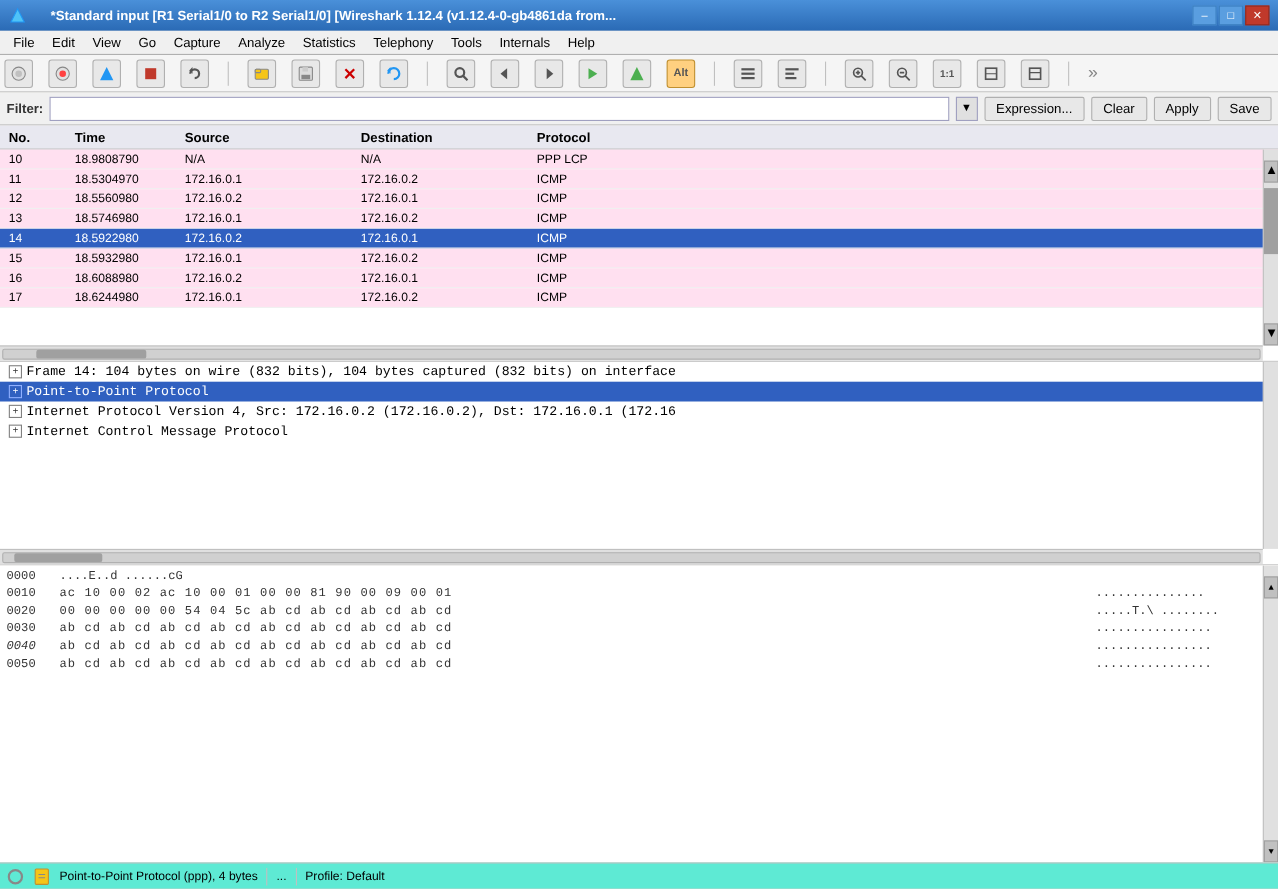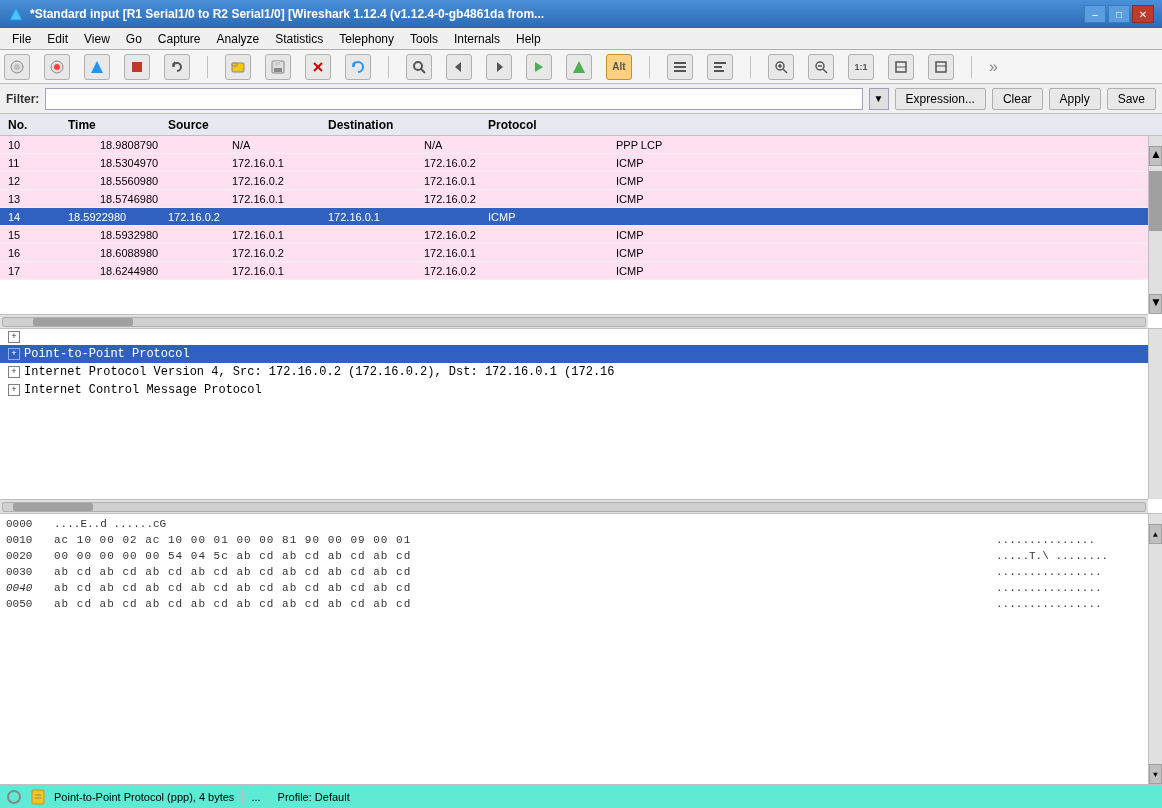--- a/index.html
+++ b/index.html
@@ -24,20 +24,21 @@
       width: 16px;
       height: 16px;
       margin-right: 6px;
     }
     .title-bar-text {
       flex: 1;
       font-size: 12px;
       font-weight: bold;
       white-space: nowrap;
       overflow: hidden;
+      margin-left: 16px;
     }
     .title-bar-buttons {
       display: flex;
       gap: 2px;
     }
     .title-btn {
       width: 22px;
       height: 18px;
       background: #5a9ee0;
       border: 1px solid #3a7ec0;
@@ -151,21 +152,21 @@
     .col-info { flex: 1; padding: 0 4px; }
     .packet-row {
       display: flex;
       align-items: center;
       height: 18px;
       font-size: 11px;
       border-bottom: 1px solid #f0f0f0;
       padding: 0 4px;
     }
     .packet-row.selected { background: #3060c0; color: white; }
-    .packet-row.pink { background: #ffe0f0; gap: 32px; }
+    .packet-row.pink { background: #ffe0f0; }
     .detail-row {
       padding: 2px 8px;
       display: flex;
       align-items: center;
       gap: 4px;
     }
     .detail-row.selected { background: #3060c0; color: white; }
     .expand-icon {
       width: 12px;
       height: 12px;
@@ -471,20 +472,21 @@
         <div style="position:absolute;top:10px;width:100%;height:20px;background:#c0c0c0;border:1px solid #a0a0a0;">▲</div>
         <div style="position:absolute;top:35px;width:100%;height:60px;background:#a0a0a0;"></div>
         <div style="position:absolute;bottom:0;width:100%;height:20px;background:#c0c0c0;border:1px solid #a0a0a0;">▼</div>
       </div>
     </div>
 
     <div style="position:relative;height:185px;background:white;border-bottom:1px solid #c0c0c0;font-family:'Courier New',monospace;font-size:12px;">
       <div id="detail-rows">
           <div class="detail-row" style="padding: 2px 8px; display: flex; align-items: center; gap: 4px;">
             <div class="expand-icon">+</div>
+            <span>Frame 14: 104 bytes on wire (832 bits), 104 bytes captured (832 bits) on interface</span>
           </div>
           <div class="detail-row selected" style="padding: 2px 8px; display: flex; align-items: center; gap: 4px;">
             <div class="expand-icon">+</div>
             <span>Point-to-Point Protocol</span>
           </div>
           <div class="detail-row" style="padding: 2px 8px; display: flex; align-items: center; gap: 4px;">
             <div class="expand-icon">+</div>
             <span>Internet Protocol Version 4, Src: 172.16.0.2 (172.16.0.2), Dst: 172.16.0.1 (172.16</span>
           </div>
           <div class="detail-row" style="padding: 2px 8px; display: flex; align-items: center; gap: 4px;">

